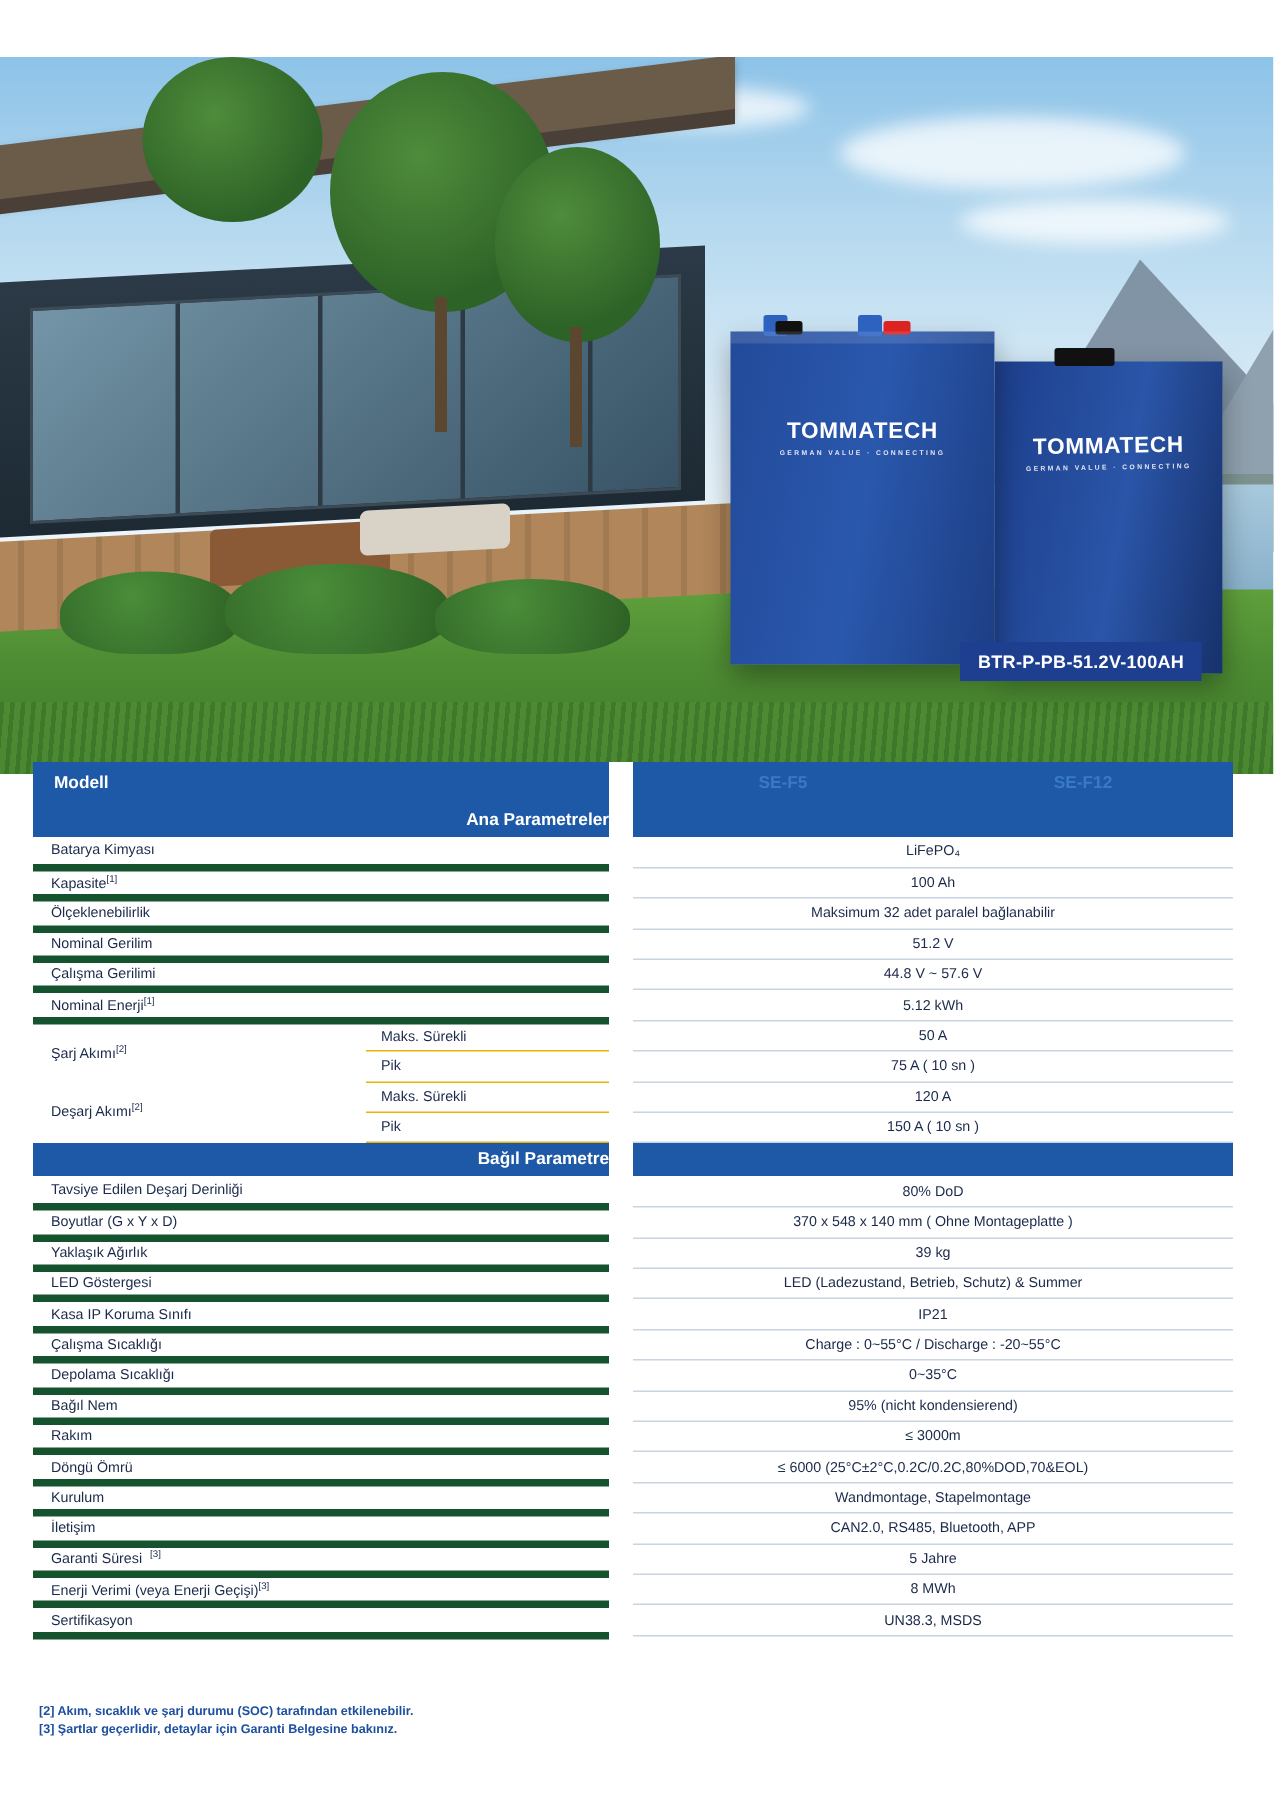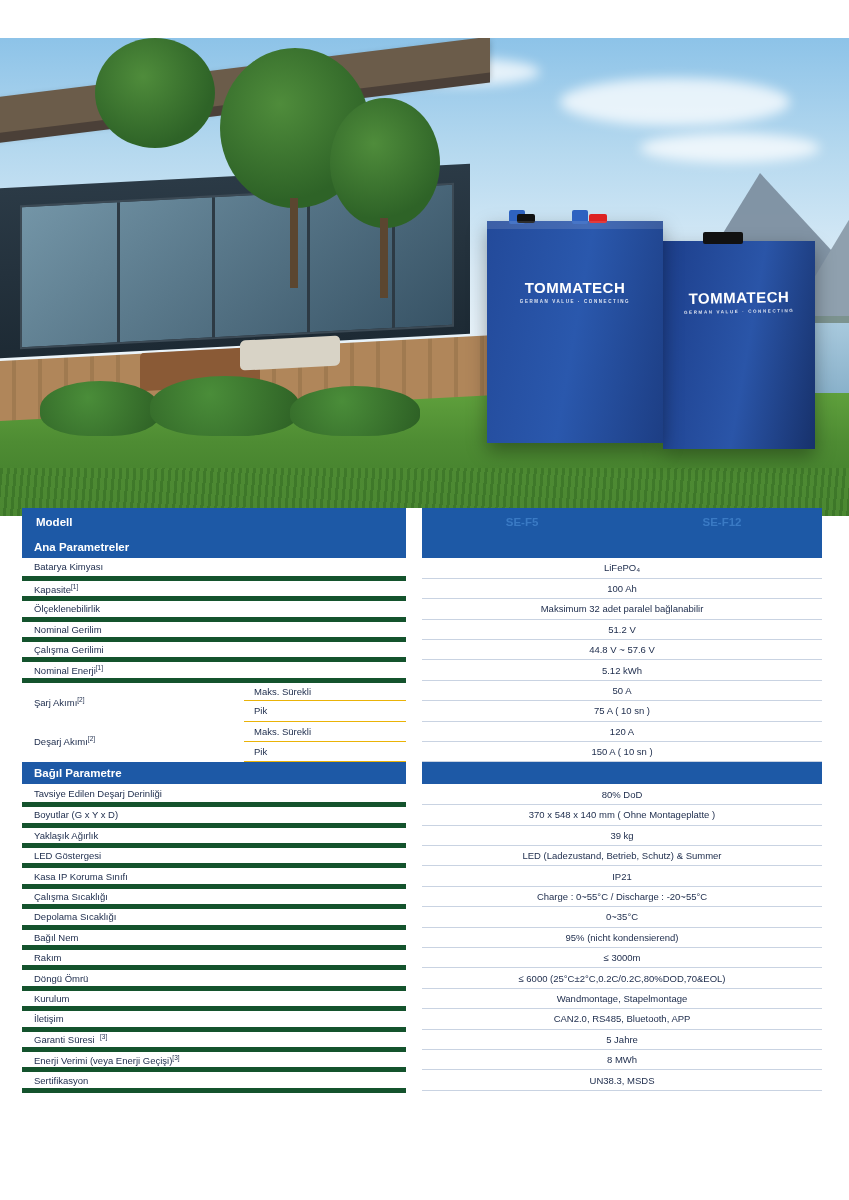--- a/index.html
+++ b/index.html
@@ -233,20 +233,21 @@
   .hdr-row td.hdr-col {
     text-align: center;
     color: #3a7ac4;
   }
   .sec-row td {
     background: #1d59a6;
     color: #fff;
     height: 22px;
     font-size: 11.5px;
     font-weight: 700;
+    text-align: right;
   }
   .sec-row td.sec-label { padding-left: 12px; }
   .sec-row td.sec-blank { background: #1d59a6; }
   .gap { width: 16px; background: #fff !important; }
   .c-name {
     padding-left: 12px;
     border-bottom: 5px solid #14532d;
   }
   .c-sub {
     padding-left: 10px;
@@ -329,20 +330,21 @@
     <div class="cap" style="left:22px; top:-11px;"></div>
     <div class="cap" style="left:85px; top:-11px;"></div>
     <div class="terminal term-red" style="left:102px; top:-7px; width:18px; height:9px;"></div>
     <div class="terminal term-black" style="left:30px; top:-7px; width:18px; height:9px;"></div>
     <div class="bat-logo bat-logo-big">
       <div class="main">TOMMATECH</div>
       <div class="sub">GERMAN VALUE · CONNECTING</div>
     </div>
   </div>
 
+  <div class="model-tag">BTR-P-PB-51.2V-100AH</div>
 </div>
 
 <div class="sheet">
   <table>
     <colgroup>
       <col style="width:222px">
       <col style="width:162px">
       <col style="width:16px">
       <col style="width:200px">
       <col style="width:200px">
@@ -495,13 +497,15 @@
       <tr class="row-h">
         <td class="c-name" colspan="2">Sertifikasyon</td>
         <td class="gap"></td>
         <td class="c-val" colspan="2">UN38.3, MSDS</td>
       </tr>
     </tbody>
   </table>
 </div>
 
 <div class="footnotes">
+  <div>[2] Akım, sıcaklık ve şarj durumu (SOC) tarafından etkilenebilir.</div>
+  <div>[3] Şartlar geçerlidir, detaylar için Garanti Belgesine bakınız.</div>
 </div>
 
 </body></html>

